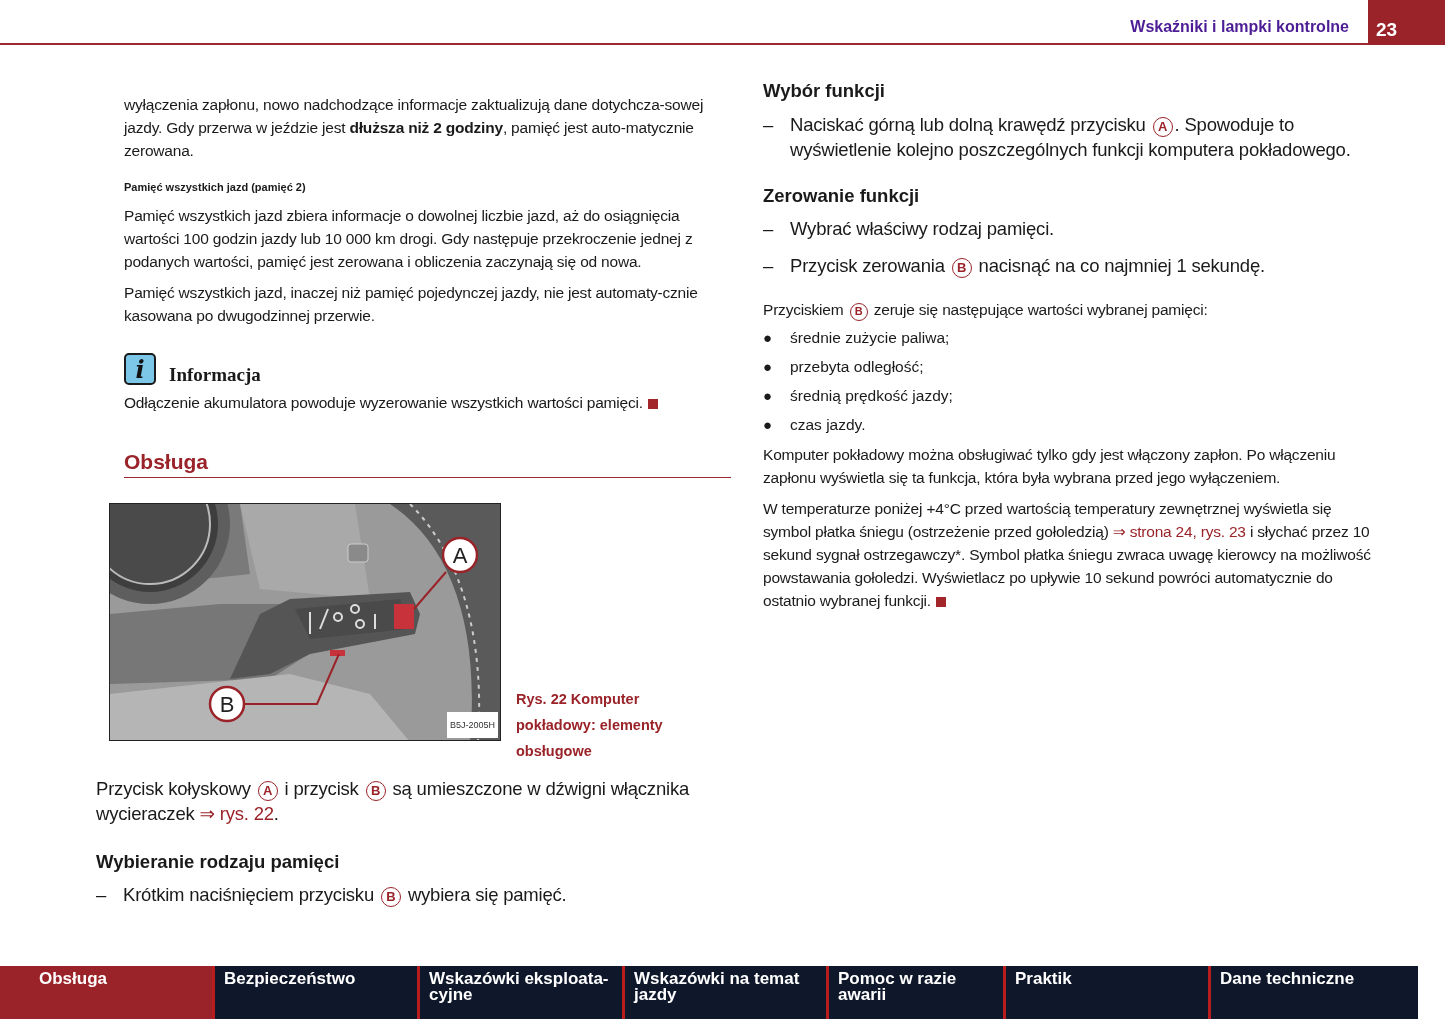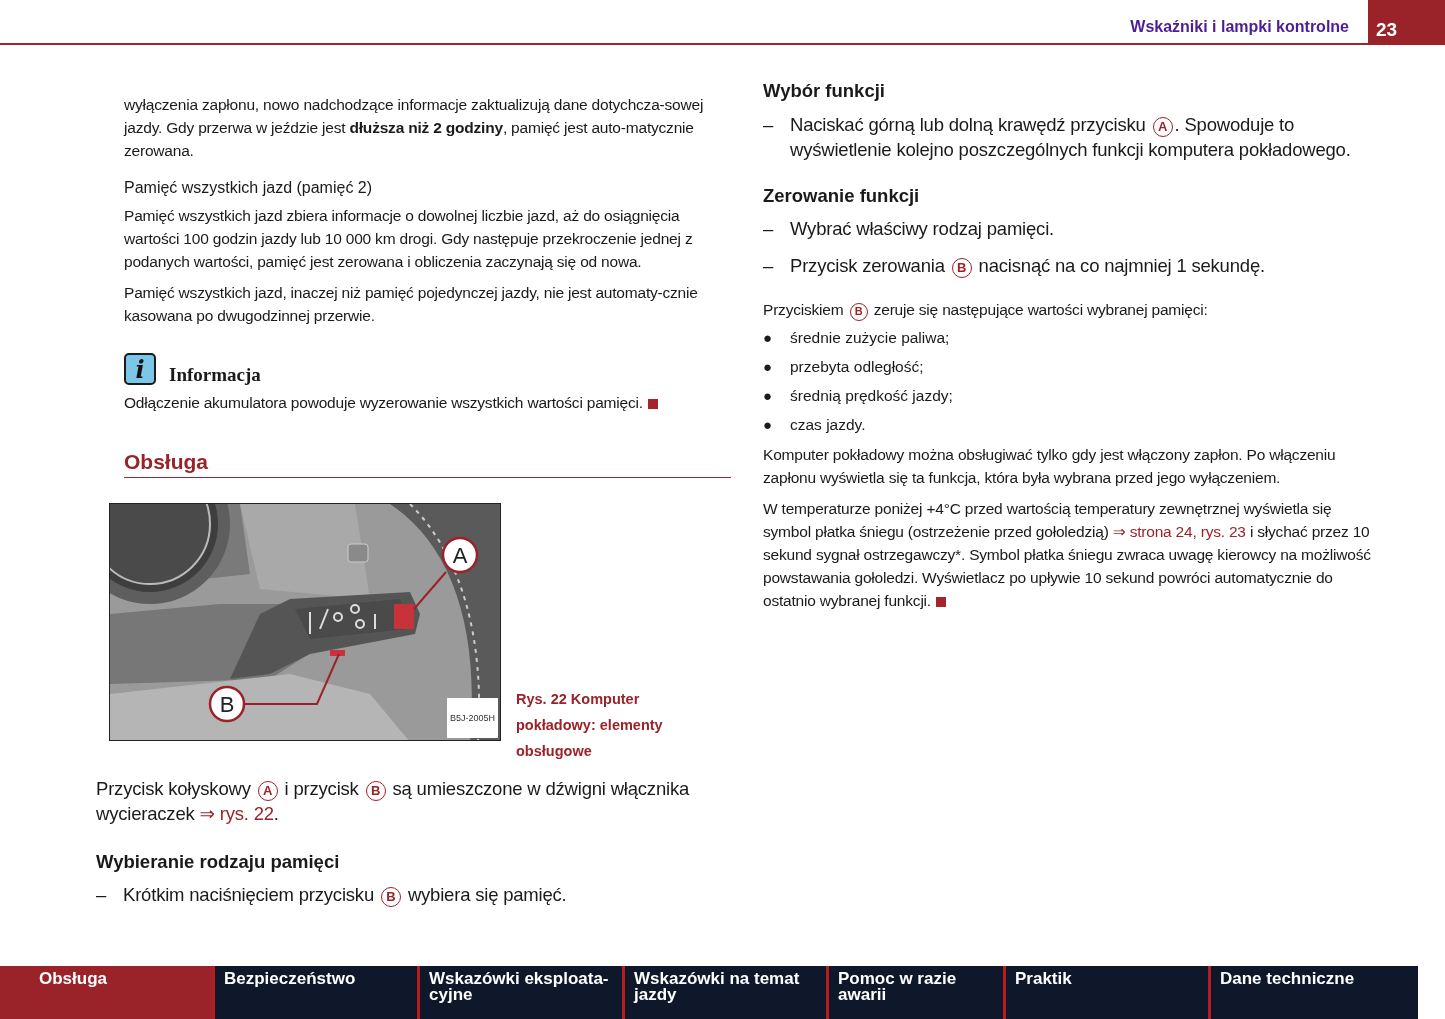--- a/index.html
+++ b/index.html
@@ -8,35 +8,35 @@
   .header-title { position: absolute; right: 96px; top: 18px; font-size: 16px; font-weight: bold; color: #4c1d95; }
   .header-rule { position: absolute; left: 0; top: 43px; width: 1368px; height: 2px; background: #9a2a2e; }
   .page-num-box { position: absolute; left: 1368px; top: 0; width: 77px; height: 45px; background: #9a2329; }
   .page-num { position: absolute; left: 1376px; top: 19px; font-size: 19px; font-weight: bold; color: #fff; }
 
   .col { position: absolute; }
   .col-left { left: 124px; top: 77px; width: 607px; margin-top: 16px; }
   .col-right { left: 763px; top: 78px; width: 610px; }
 
   .p-small { font-size: 15.5px; line-height: 23px; margin: 0 0 8px 0; letter-spacing: -0.2px; }
-  .h-small { font-size: 16px; font-weight: normal; margin: 0 0 5px 0; line-height: 23px; }
+  .h-small { font-size: 11px; font-weight: bold; margin: 0 0 5px 0; line-height: 23px; }
   .p-large { font-size: 18.5px; line-height: 25px; margin: 0; letter-spacing: -0.2px; }
   .h-large { font-size: 18.5px; font-weight: bold; margin: 0; line-height: 25px; }
 
   .info-box { display: flex; align-items: flex-end; margin-top: 26px; }
   .info-icon { width: 32px; height: 32px; border-radius: 5px; background: #7cc7e8; border: 2px solid #1a1a1a;
                box-sizing: border-box; display: flex; align-items: center; justify-content: center;
                font-family: "DejaVu Serif", serif; font-style: italic; font-weight: bold; font-size: 24px; color: #111; }
   .info-title { font-size: 19px; font-weight: bold; margin-left: 13px; line-height: 20px; font-family: Liberation Serif, serif; }
   .endmark { display: inline-block; width: 10px; height: 10px; background: #a3262b; margin-left: 5px; vertical-align: -1px; }
 
   .section-title { font-size: 21px; font-weight: bold; color: #9a2329; margin: 40px 0 0 0; padding-bottom: 3px; border-bottom: 1.5px solid #9a2a2e; }
 
   .figure { position: absolute; left: 109px; top: 503px; width: 392px; height: 238px; border: 1.5px solid #222; box-sizing: border-box; background: #8f8f8f; overflow: hidden; }
-  .fig-code { position: absolute; right: 2px; bottom: 2px; background: #fff; font-size: 9px; padding: 15px 3px; color: #333; font-family: "Liberation Sans", sans-serif; }
+  .fig-code { position: absolute; right: 2px; bottom: 2px; background: #fff; font-size: 9px; padding: 8px 3px; color: #333; font-family: "Liberation Sans", sans-serif; }
   .caption { position: absolute; left: 516px; top: 686px; width: 190px; color: #9a2329; font-weight: bold; font-size: 14.5px; line-height: 26px; }
 
   .col-left-bottom { position: absolute; left: 96px; top: 776px; width: 615px; }
 
   .dash-item { display: flex; }
   .dash { width: 27px; flex: none; }
   .bullet-item { display: flex; font-size: 15.5px; line-height: 29px; }
   .bullet { width: 27px; flex: none; font-size: 15px; }
 
   .circ { display: inline-flex; align-items: center; justify-content: center; width: 20px; height: 20px; border: 1.5px solid #9a2329;

